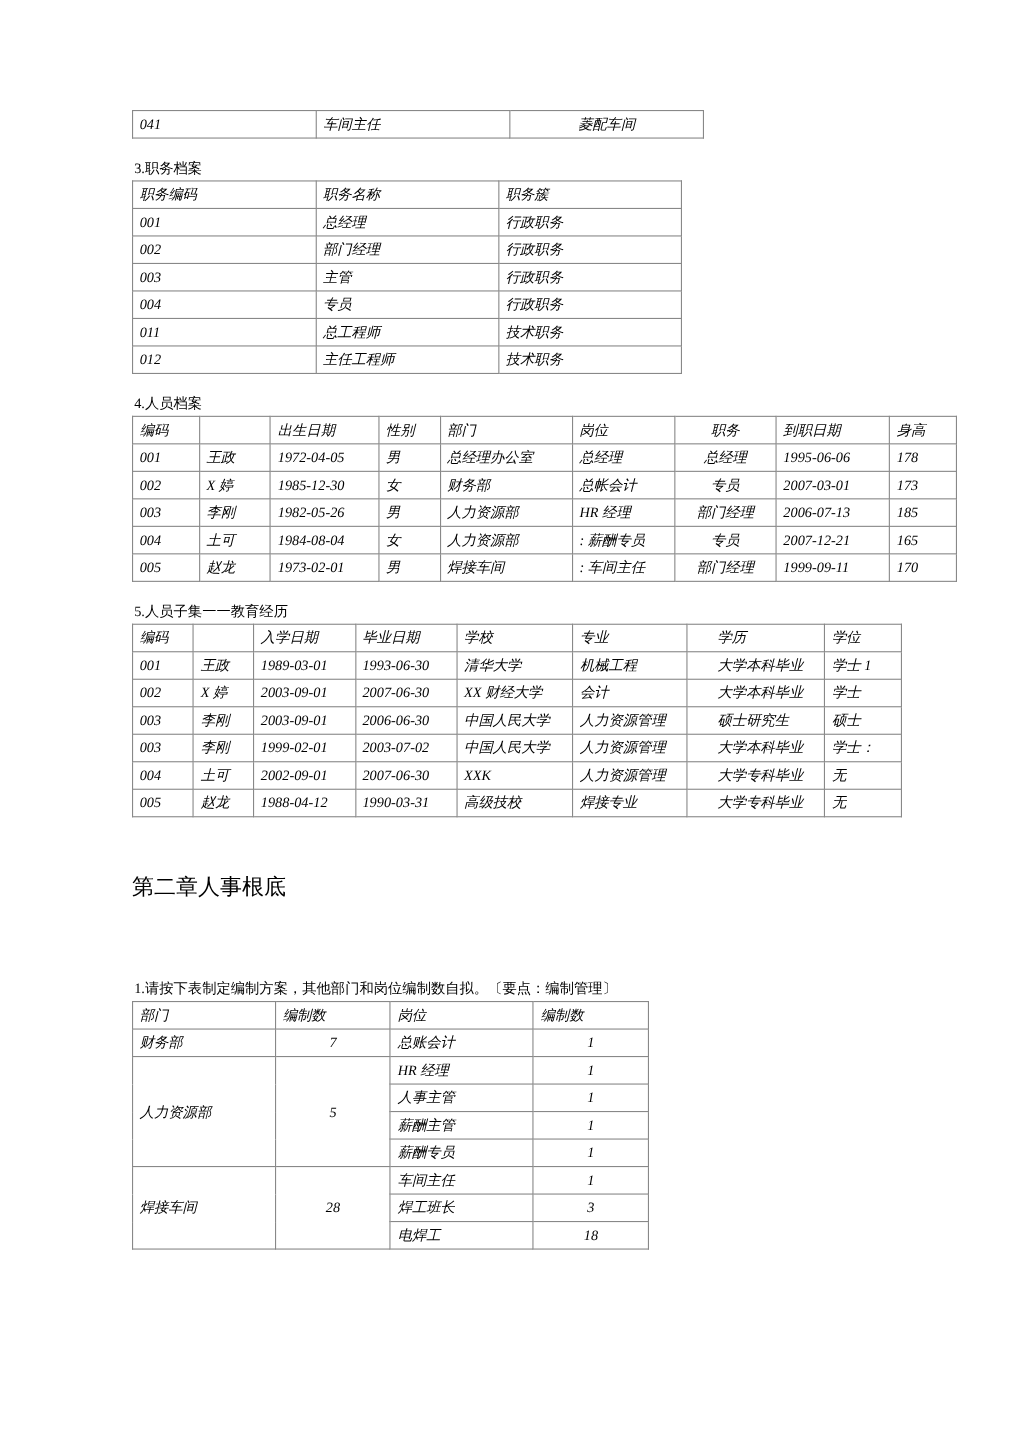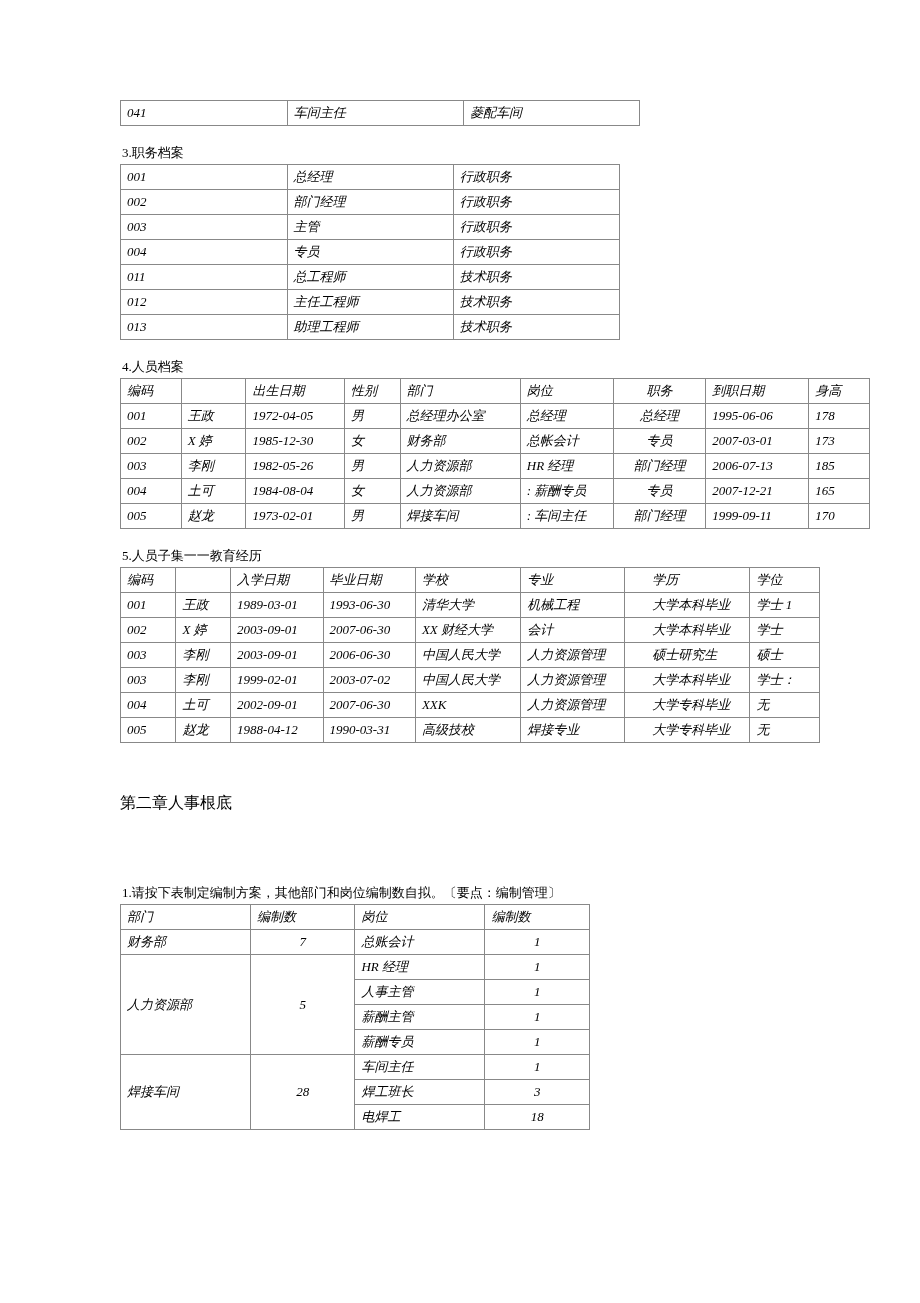--- a/index.html
+++ b/index.html
@@ -24,29 +24,29 @@
       font-weight: normal;
       vertical-align: middle;
       height: 18px;
     }
     .section-label {
       margin-top: 12px;
       margin-bottom: 2px;
       padding-left: 2px;
     }
     h2.chapter {
-      font-size: 16px;
+      font-size: 20px;
       font-weight: normal;
       margin-top: 50px;
       margin-bottom: 70px;
     }
     .t0 { width: 520px; }
     .t0 td:nth-child(1){width:160px;}
     .t0 td:nth-child(2){width:170px;}
-    .t0 td:nth-child(3){width:170px;}
+    .t0 td:nth-child(3){width:170px;text-align:center;}
 
     .t3 { width: 500px; }
     .t3 td:nth-child(1){width:160px;}
     .t3 td:nth-child(2){width:160px;}
     .t3 td:nth-child(3){width:160px;}
 
     .t4 { width: 750px; }
     .t4 td:nth-child(1){width:50px;}
     .t4 td:nth-child(2){width:55px;}
     .t4 td:nth-child(3){width:90px;}
@@ -84,20 +84,25 @@
     <td>041</td>
     <td>车间主任</td>
     <td>菱配车间</td>
   </tr>
 </tbody>
   </table>
 
 <div class="section-label">3.职务档案</div>
 <table class="t3">
   <tbody>
+      <tr>
+    <td>职务编码</td>
+    <td>职务名称</td>
+    <td>职务簇</td>
+  </tr>
   <tr>
         <td>001</td>
         <td>总经理</td>
         <td>行政职务</td>
       </tr>
   <tr>
         <td>002</td>
         <td>部门经理</td>
         <td>行政职务</td>
       </tr>
@@ -112,25 +117,20 @@
         <td>行政职务</td>
       </tr>
   <tr>
         <td>011</td>
         <td>总工程师</td>
         <td>技术职务</td>
       </tr>
   <tr>
         <td>012</td>
         <td>主任工程师</td>
-        <td>技术职务</td>
-      </tr>
-  <tr>
-        <td>013</td>
-        <td>助理工程师</td>
         <td>技术职务</td>
       </tr>
 </tbody>
   </table>
 
 <div class="section-label">4.人员档案</div>
 <table class="t4">
   <tbody>
       <tr>
     <td>编码</td>

